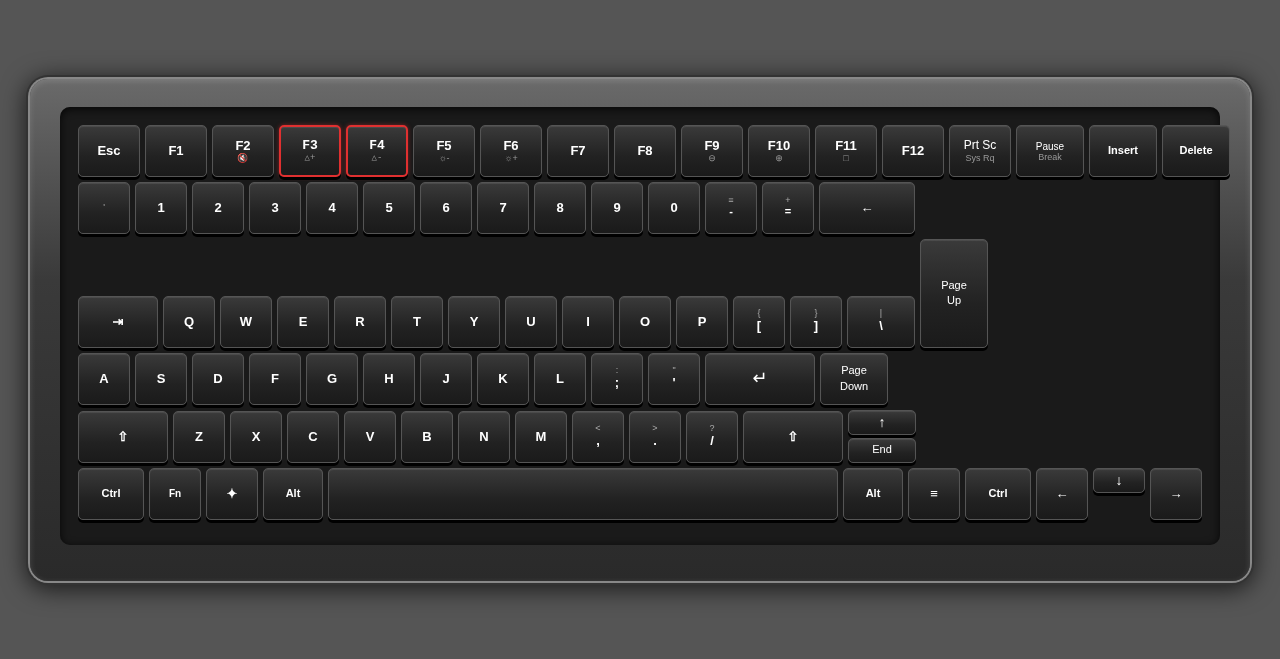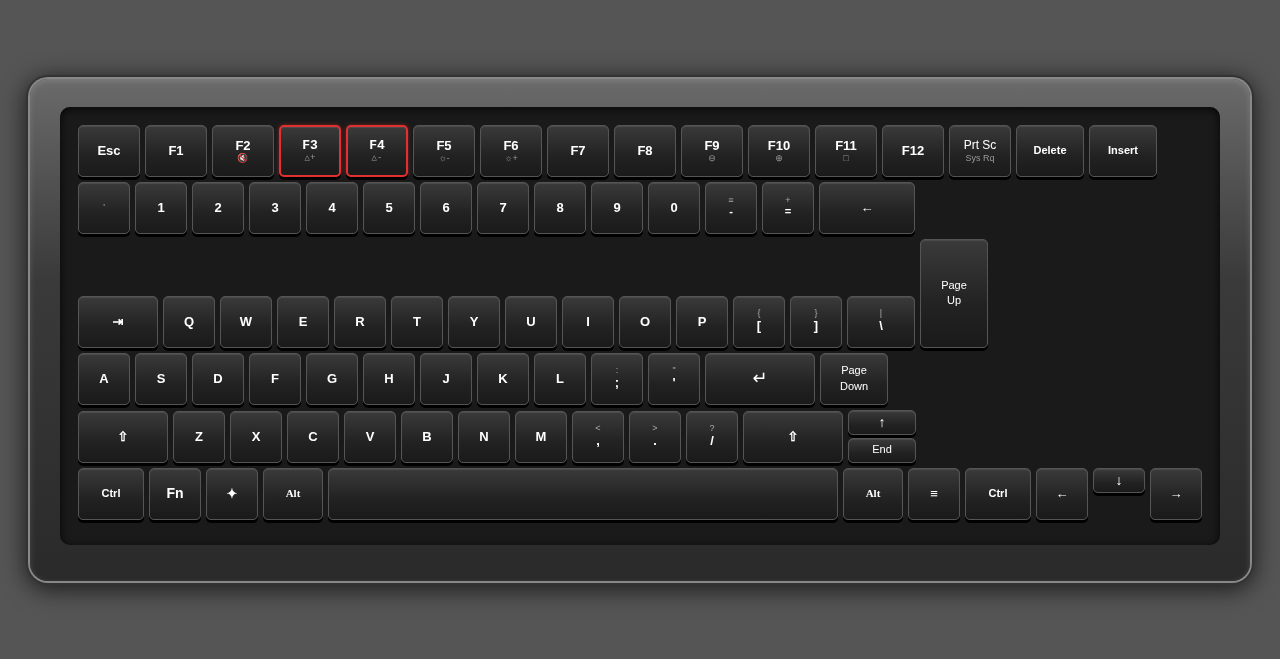--- a/index.html
+++ b/index.html
@@ -89,21 +89,21 @@
 
     
     .key-esc { min-width: 62px; }
     .key-backspace { min-width: 96px; }
     .key-tab { min-width: 80px; }
     .key-caps { min-width: 90px; }
     .key-shift-l { min-width: 78px; }
     .key-ctrl { min-width: 66px; }
     .key-fn { min-width: 52px; }
     .key-win { min-width: 52px; }
-    .key-alt { min-width: 60px; font-family: Liberation Serif, serif; }
+    .key-alt { min-width: 60px; }
     .key-space { flex: 1; min-width: 280px; }
     .key-menu { min-width: 52px; }
 
     
     .key-home { min-width: 68px; }
     .key-end { min-width: 68px; }
     .key-insert { min-width: 68px; }
     .key-delete { min-width: 68px; }
 
     
@@ -165,25 +165,29 @@
         <span class="main-label">F11</span>
         <span class="sub-label">□</span>
       </div>
       <div class="key key-f">
         <span class="main-label">F12</span>
       </div>
       <div class="key" style="min-width:62px;">
         <span style="font-size:12px;line-height:1.3;">Prt Sc</span>
         <span class="sub-label">Sys Rq</span>
       </div>
+      <div class="key" style="min-width:68px;">
+        <span style="font-size:10px;line-height:1.3;">Pause</span>
+        <span class="sub-label">Break</span>
+      </div>
+      <div class="key key-insert">
+        <span class="main-label" style="font-size:11px;">Insert</span>
+      </div>
       <div class="key key-delete">
         <span class="main-label" style="font-size:11px;">Delete</span>
-      </div>
-      <div class="key key-insert">
-        <span class="main-label" style="font-size:11px;">Insert</span>
       </div>
     </div>
 
     <div class="key-row">
       <div class="key" style="min-width:52px;">
         <span class="top-label">'</span>
       </div>
       <div class="key">
           <span class="main-label">1</span>
         </div>
@@ -370,21 +374,21 @@
         <div class="key" style="min-width:52px;height:25px;font-size:14px;">↑</div>
         <div class="key key-end" style="min-width:68px;height:25px;font-size:11px;">End</div>
       </div>
     </div>
 
     <div class="key-row">
       <div class="key key-ctrl">
         <span class="main-label" style="font-size:11px;">Ctrl</span>
       </div>
       <div class="key key-fn">
-        <span class="main-label" style="font-size:14px;">Fn</span>
+        <span class="main-label" style="font-size:10px;">Fn</span>
       </div>
       <div class="key key-win">
         <span class="main-label">✦</span>
       </div>
       <div class="key key-alt">
         <span class="main-label" style="font-size:11px;">Alt</span>
       </div>
       <div class="key key-space"></div>
       <div class="key key-alt">
         <span class="main-label" style="font-size:11px;">Alt</span>

